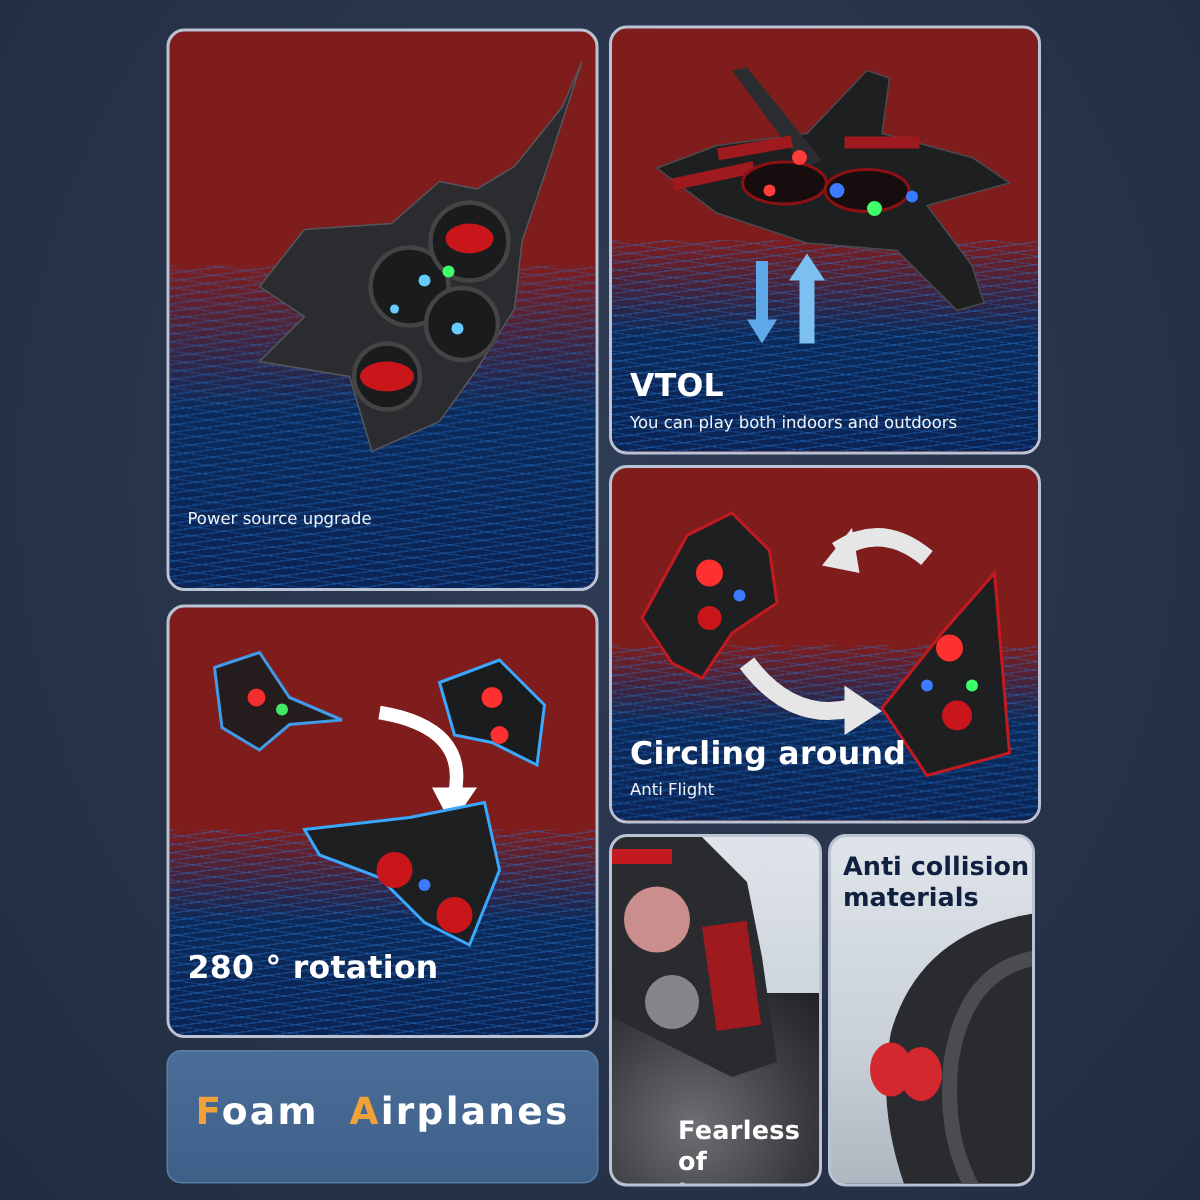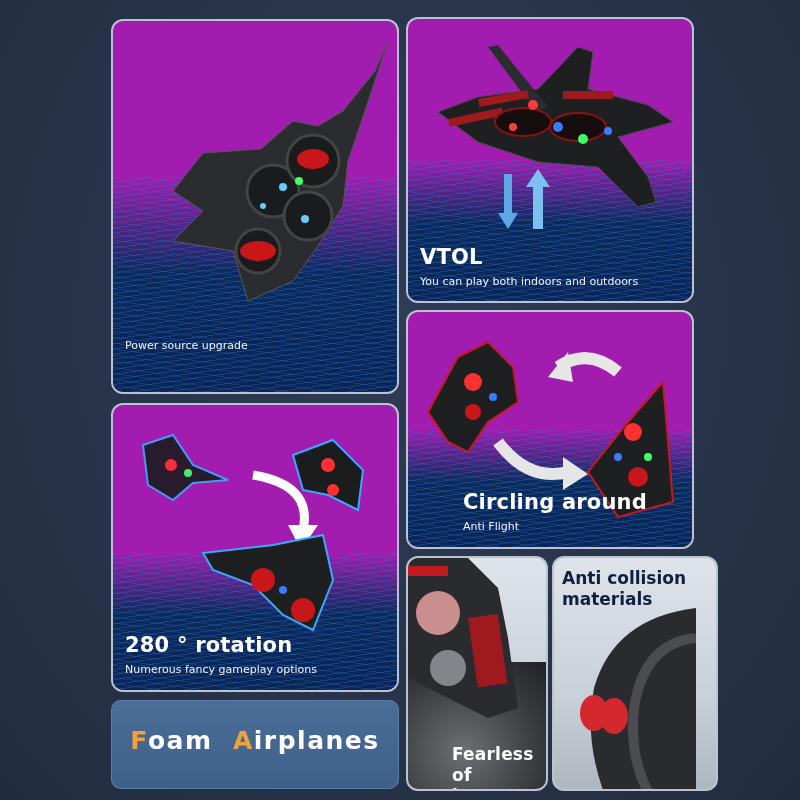--- a/index.html
+++ b/index.html
@@ -1,18 +1,18 @@
 <!DOCTYPE html>
 <html><head>
 <meta charset="utf-8">
 <style>
   html,body{margin:0;padding:0;}
   body{width:800px;height:800px;background:#28344a;position:relative;overflow:hidden;font-family:"DejaVu Sans","Liberation Sans",sans-serif;}
   .bgglow{position:absolute;inset:0;background:radial-gradient(ellipse at 50% 40%,#2f3c55 0%,#28344a 55%,#222c40 100%);}
-  .panel{position:absolute;border:2px solid #b9c3d3;border-radius:12px;overflow:hidden;background:#a21caf;box-sizing:border-box;}
+  .panel{position:absolute;border:2px solid #b9c3d3;border-radius:12px;overflow:hidden;background:#7f1d1d;box-sizing:border-box;}
   .grid-floor{position:absolute;left:0;right:0;bottom:0;height:58%;
     background:
       repeating-linear-gradient(172deg,rgba(40,120,210,.35) 0 1px,transparent 1px 5px),
       repeating-linear-gradient(8deg,rgba(40,120,210,.25) 0 1px,transparent 1px 6px),
       linear-gradient(180deg,rgba(0,0,0,0) 0%,#0b2a5a 45%,#0a2456 100%);}
   .caption{position:absolute;left:12px;color:#fff;}
   .title{font-weight:bold;font-size:21px;letter-spacing:.2px;line-height:24px;}
   .sub{font-size:11px;line-height:17px;margin-top:4px;color:#eef2f8;}
   .jet{position:absolute;}
   .banner{position:absolute;left:111px;top:700px;width:288px;height:89px;border-radius:10px;background:linear-gradient(180deg,#4a6e99 0%,#3e5f88 100%);box-shadow:inset 0 0 0 1px #5a7ca5;}
@@ -88,63 +88,62 @@
     </g>
     <path d="M120,60 Q180,70 170,115" fill="none" stroke="#fff" stroke-width="9"></path>
     <polygon points="155,110 185,110 168,135" fill="#fff"></polygon>
     <polygon points="70,138 140,130 190,120 200,165 180,215 150,200 120,170 80,155" fill="#1e1f21" stroke="#3aa8ff" stroke-width="2"></polygon>
     <circle cx="130" cy="165" r="12" fill="#c8161b"></circle>
     <circle cx="170" cy="195" r="12" fill="#c8161b"></circle>
     <circle cx="150" cy="175" r="4" fill="#3a7bff"></circle>
   </svg>
   <div class="caption" style="top:228px;">
     <div class="title">280 ° rotation</div>
-    <div class="sub">Numerous fancy gameplay options</div>
   </div>
 </div>
 
 <div class="panel" style="left:406px;top:310px;width:288px;height:239px;">
   <div class="grid-floor" style="height:50%;"></div>
   <svg class="jet" style="left:10px;top:10px;" width="270" height="210" viewBox="0 0 270 210">
     <polygon points="10,90 40,35 70,20 95,45 100,80 70,100 50,130 30,120" fill="#1e1f21" stroke="#c31a20" stroke-width="2"></polygon>
     <circle cx="55" cy="60" r="9" fill="#ff3030"></circle>
       <circle cx="55" cy="90" r="8" fill="#c8161b"></circle>
     <circle cx="75" cy="75" r="4" fill="#3a7bff"></circle>
     <path d="M200,50 Q170,25 140,45" fill="none" stroke="#e6e6e6" stroke-width="12"></path>
     <polygon points="150,30 130,55 155,60" fill="#e6e6e6"></polygon>
     <path d="M80,120 Q110,160 150,150" fill="none" stroke="#e6e6e6" stroke-width="12"></path>
     <polygon points="145,135 170,152 145,168" fill="#e6e6e6"></polygon>
     <polygon points="170,150 210,100 245,60 250,120 255,180 200,195" fill="#1e1f21" stroke="#c31a20" stroke-width="2"></polygon>
     <circle cx="215" cy="110" r="9" fill="#ff3030"></circle>
       <circle cx="220" cy="155" r="10" fill="#c8161b"></circle>
     <circle cx="200" cy="135" r="4" fill="#3a7bff"></circle>
       <circle cx="230" cy="135" r="4" fill="#3cff6a"></circle>
   </svg>
-  <div class="caption" style="top:178px;margin-left:43px;">
+  <div class="caption" style="top:178px;">
     <div class="title">Circling around</div>
     <div class="sub">Anti Flight</div>
   </div>
 </div>
 
 <div class="panel photo-light" style="left:406px;top:556px;width:142px;height:235px;">
   <div class="photo-rocks" style="position:absolute;left:0;right:0;bottom:0;height:55%;"></div>
   <svg style="position:absolute;left:0;top:0;" width="142" height="200" viewBox="0 0 142 200">
     <polygon points="0,0 60,0 90,30 100,80 110,150 80,160 40,140 0,120" fill="#2a2b2e"></polygon>
     <rect x="0" y="8" width="40" height="10" fill="#c31a20"></rect>
     <circle cx="30" cy="55" r="22" fill="#e7a0a0" opacity=".85"></circle>
     <circle cx="40" cy="110" r="18" fill="#9a9ca2" opacity=".8"></circle>
     <rect x="60" y="60" width="30" height="70" fill="#9e1a1f" transform="rotate(-8 60 60)"></rect>
   </svg>
   <div class="caption" style="top:186px;left:10px;margin-left:34px;">
     <div class="title" style="font-size:17px;line-height:21px;">Fearless of</div>
     <div class="title" style="font-size:17px;line-height:21px;">impact</div>
   </div>
 </div>
 
-<div class="panel photo-light" style="left:552px;top:556px;width:166px;height:235px;">
+<div class="panel photo-light" style="left:552px;top:556px;width:138px;height:235px;">
   <svg style="position:absolute;left:0;top:40px;" width="142" height="195" viewBox="0 0 142 195">
     <path d="M142,10 Q60,20 40,90 Q30,140 50,195 L142,195 Z" fill="#2a2b2e"></path>
     <path d="M142,40 Q90,45 80,110 Q75,160 95,195" fill="none" stroke="#4a4c50" stroke-width="10"></path>
     <ellipse cx="40" cy="115" rx="14" ry="18" fill="#d2282e"></ellipse>
     <ellipse cx="60" cy="118" rx="14" ry="18" fill="#d2282e"></ellipse>
   </svg>
   <div style="position:absolute;left:8px;top:10px;">
     <div class="dark-title">Anti collision</div>
     <div class="dark-title">materials</div>
   </div>

